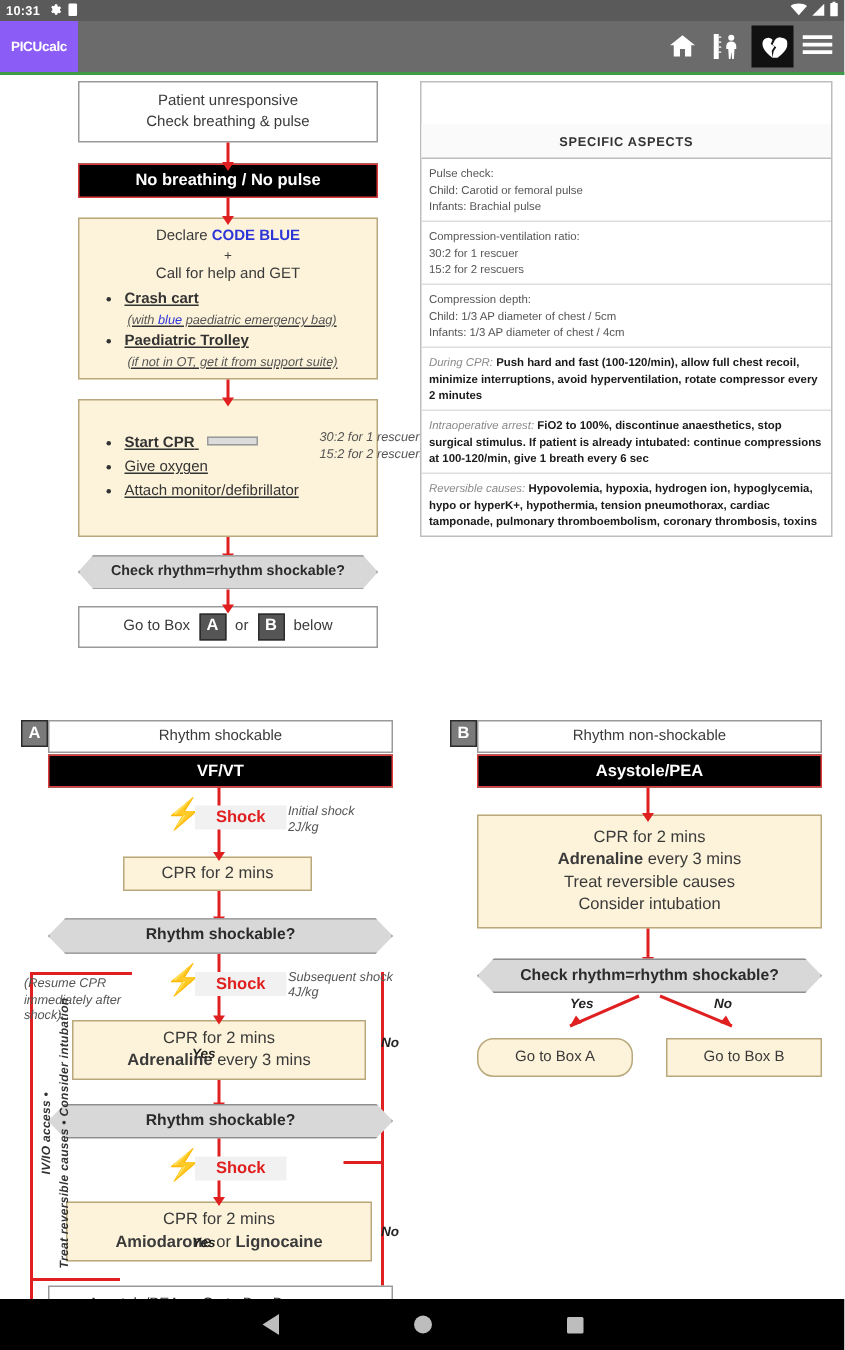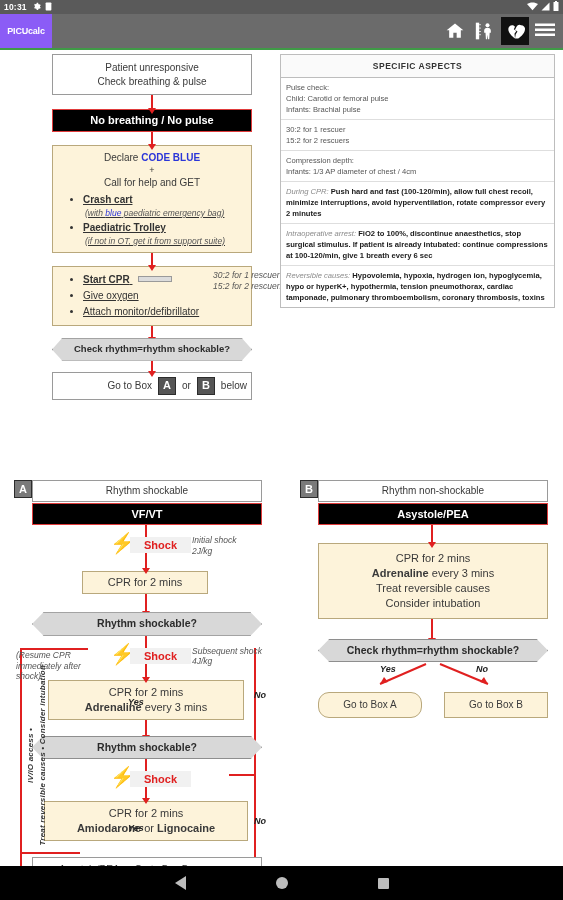--- a/index.html
+++ b/index.html
@@ -91,20 +91,21 @@
 
   
   #aspects {
     position:absolute; left:280px; top:4px; width:275px;
     border:1px solid #bdbdbd; background:#fff;
   }
   #aspects .ttl {
     text-align:center; font-size:8.5px; font-weight:bold; color:#333;
     letter-spacing:0.5px; padding:6px 0; background:#fafafa;
     border-bottom:1px solid #bdbdbd;
+    margin-top:28px;
   }
   #aspects .row {
     padding:4px 5px; font-size:7.6px; color:#555; line-height:1.45;
     border-bottom:1px solid #dedede;
   }
   #aspects .row:last-child { border-bottom:none; }
   #aspects .row.strong { color:#1a1a1a; font-weight:bold; }
   #aspects .lbl { font-style:italic; font-weight:normal; color:#8a8a8a; }
 
   
@@ -244,62 +245,64 @@
             </div>
           </li>
           <li style="margin-top:1px;">
             <b>Paediatric Trolley</b>
             <div class="ital" style="margin-left:2px;">(if not in OT, get it from support suite)</div>
           </li>
         </ul>
       </div>
       <div class="arrow-v" style="height:13px;"></div>
 
-      <div class="fbox cream" style="padding:5px 6px;">
+      <div class="fbox cream" style="padding:21px 6px;">
         <ul class="bullets">
           <li style="position:relative;">
             <b>Start CPR</b>
             <span style="display:inline-block;width:34px;height:6px;background:#dcdcdc;border:1px solid #9a9a9a;margin:0 4px 1px 6px;"></span>
             <span class="ital" style="position:absolute;left:130px;top:-2px;white-space:nowrap;">
               <span style="display:block;">30:2 for 1 rescuer</span>
               <span style="display:block;">15:2 for 2 rescuers</span>
             </span>
           </li>
           <li>Give oxygen</li>
           <li>Attach monitor/defibrillator</li>
         </ul>
       </div>
       <div class="arrow-v" style="height:12px;"></div>
 
       <div class="hexbox" style="font-size:9.5px;">Check rhythm=rhythm shockable?</div>
       <div class="arrow-v" style="height:11px;"></div>
 
-      <div class="fbox" style="display:flex;align-items:center;justify-content:flex-end;gap:6px;padding:4px;">
+      <div class="fbox" style="display:flex;align-items:center;justify-content:center;gap:6px;padding:4px;">
         <span>Go to Box</span>
         <span class="tag" style="background:#555;">A</span>
         <span>or</span>
         <span class="tag" style="background:#555;">B</span>
         <span>below</span>
       </div>
     </div>
 
     <div id="aspects">
       <div class="ttl">SPECIFIC ASPECTS</div>
       <div>
         <div class="row">
           <div>Pulse check:</div>
           <div>Child: Carotid or femoral pulse</div>
           <div>Infants: Brachial pulse</div>
         </div>
         <div class="row">
+          <div>Compression-ventilation ratio:</div>
           <div>30:2 for 1 rescuer</div>
           <div>15:2 for 2 rescuers</div>
         </div>
         <div class="row">
           <div>Compression depth:</div>
+          <div>Child: 1/3 AP diameter of chest / 5cm</div>
           <div>Infants: 1/3 AP diameter of chest / 4cm</div>
         </div>
         <div class="row strong">
           <span class="lbl">During CPR:</span>
           <span>Push hard and fast (100-120/min), allow full chest recoil, minimize interruptions, avoid hyperventilation, rotate compressor every 2 minutes</span>
         </div>
         <div class="row strong">
           <span class="lbl">Intraoperative arrest:</span>
           <span>FiO2 to 100%, discontinue anaesthetics, stop surgical stimulus. If patient is already intubated: continue compressions at 100-120/min, give 1 breath every 6 sec</span>
         </div>

